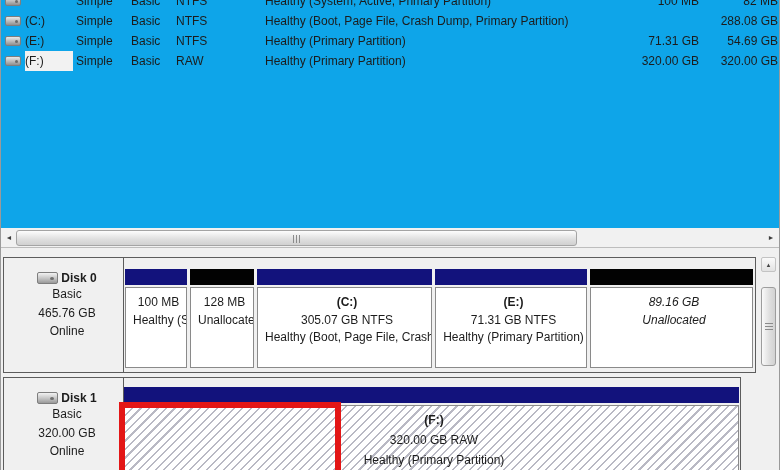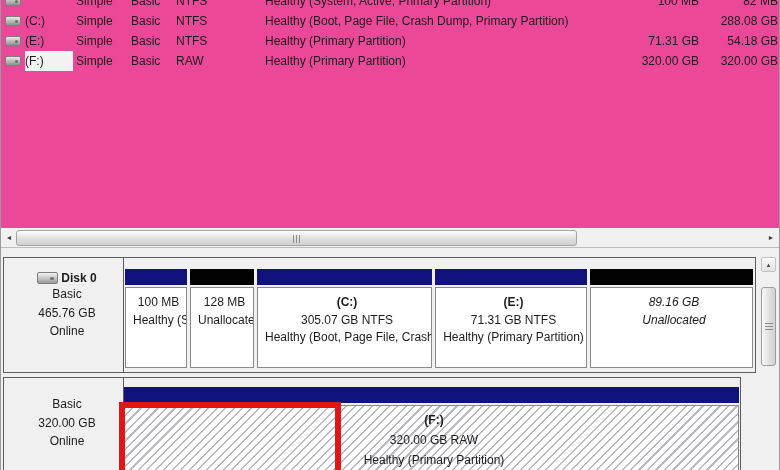--- a/index.html
+++ b/index.html
@@ -8,21 +8,21 @@
     position:relative; overflow:hidden; background:#ffffff;
     font-family:"Liberation Sans", sans-serif; font-size:12px; color:#1c1c1c;
     -webkit-font-smoothing:antialiased;
   }
   .frame { position:absolute; left:0; top:0; width:780px; height:470px;
     border-left:1px solid #9a9a9a; border-right:1px solid #9a9a9a;
     pointer-events:none; z-index:50; }
 
   
   .volume-pane { position:absolute; left:1px; top:0; width:778px; height:228px;
-    background:#ec4899; overflow:hidden; }
+    background:#0ea5e9; overflow:hidden; }
   .vol-row { position:absolute; left:0; width:778px; height:20px; }
   .vol-cell { position:absolute; top:0; height:20px; line-height:20px; white-space:nowrap; overflow:hidden; }
   .c-name   { left:24px;  width:48px; }
   .c-layout { left:75px;  width:52px; }
   .c-type   { left:130px; width:42px; }
   .c-fs     { left:175px; width:62px; }
   .c-status { left:264px; width:350px; }
   .c-cap    { left:590px; width:108px; text-align:right; }
   .c-free   { left:700px; width:77px;  text-align:right; }
 
@@ -120,21 +120,21 @@
   </div>
 
   <div class="vol-row" style="top:31px;">
     <span class="vol-icon"></span>
     <span class="vol-cell c-name">(E:)</span>
     <span class="vol-cell c-layout">Simple</span>
     <span class="vol-cell c-type">Basic</span>
     <span class="vol-cell c-fs">NTFS</span>
     <span class="vol-cell c-status">Healthy (Primary Partition)</span>
     <span class="vol-cell c-cap">71.31 GB</span>
-    <span class="vol-cell c-free">54.18 GB</span>
+    <span class="vol-cell c-free">54.69 GB</span>
   </div>
 
   <div class="vol-row" style="top:51px;">
     <span class="vol-icon"></span>
     <span class="vol-cell c-name" style="background:#f2f2f2;">(F:)</span>
     <span class="vol-cell c-layout">Simple</span>
     <span class="vol-cell c-type">Basic</span>
     <span class="vol-cell c-fs">RAW</span>
     <span class="vol-cell c-status">Healthy (Primary Partition)</span>
     <span class="vol-cell c-cap">320.00 GB</span>
@@ -208,20 +208,21 @@
           <div>89.16 GB</div>
           <div>Unallocated</div>
         </div>
           </div>
       </div>
     </div>
   </div>
 
   <div class="disk-row" id="disk1">
     <div class="disk-info">
+      <div class="disk-name"><span class="disk-icon"></span><span>Disk 1</span></div>
       <div class="disk-meta">Basic</div>
       <div class="disk-meta">320.00 GB</div>
       <div class="disk-meta">Online</div>
     </div>
     <div class="parts">
       <div class="part" style="left:0;width:615px;">
         <div class="part-hdr hdr-vol"></div>
         <div class="part-body hatch">
             <div class="part-label">
           <div class="pname">(F:)</div>

